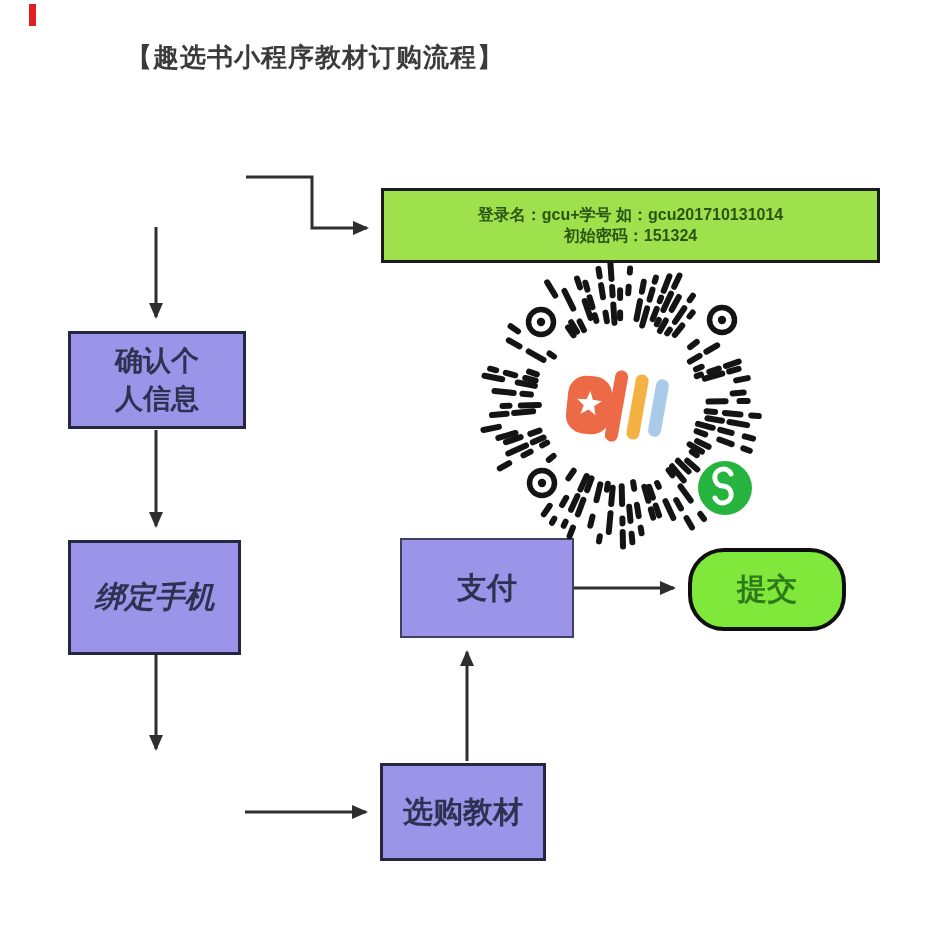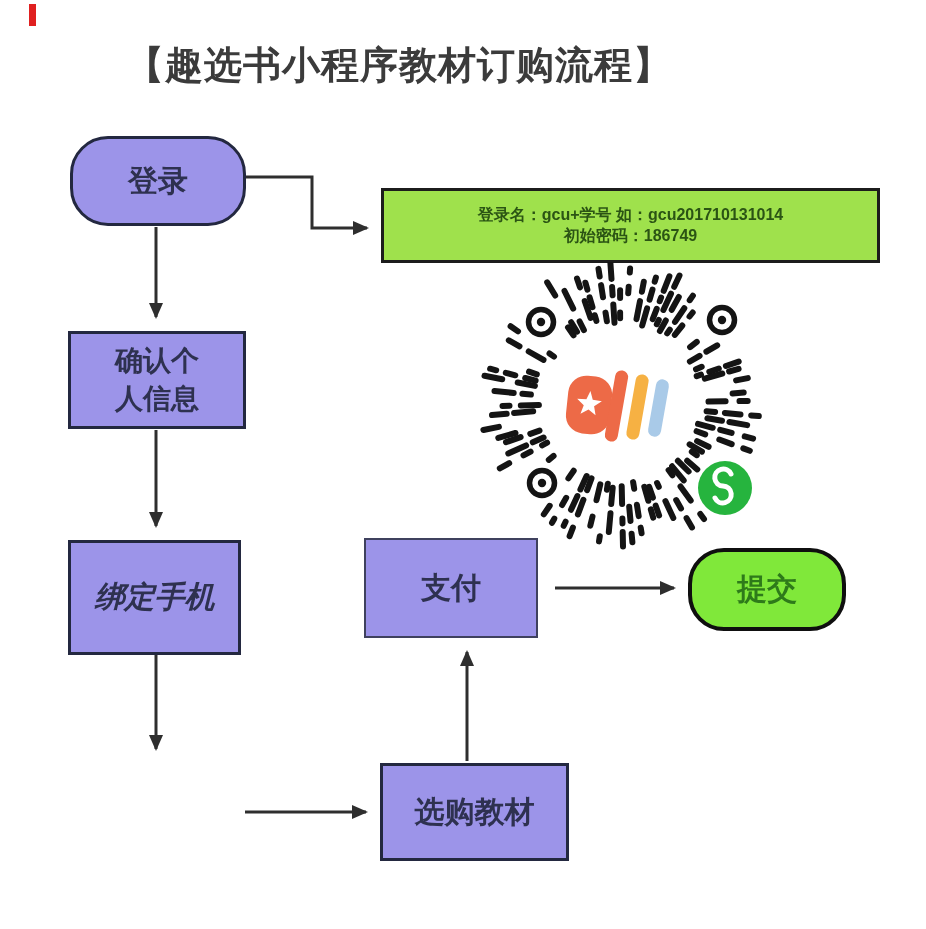--- a/index.html
+++ b/index.html
@@ -3,36 +3,36 @@
 <meta charset="utf-8">
 <style>
   html,body{margin:0;padding:0;background:#fff;}
   .canvas{
     position:relative;width:926px;height:929px;background:#fff;overflow:hidden;
     font-family:"Liberation Sans","DejaVu Sans",sans-serif;
   }
   .red-mark{position:absolute;left:29px;top:4px;width:7px;height:22px;background:var(--red_mark,#e02020);}
   .title{
     position:absolute;left:126px;top:40px;margin:0;
-    font-size:38px;font-weight:bold;letter-spacing:1px;color:var(--title_color,#3b3b3b);
+    font-size:26px;font-weight:bold;letter-spacing:1px;color:var(--title_color,#3b3b3b);
   }
   .arrows{position:absolute;left:0;top:0;pointer-events:none;}
   .arrow-line{stroke:var(--arrow_color,#2e2e2e);stroke-width:3;fill:none;}
   .arrow-head{fill:var(--arrow_color,#2e2e2e);}
   .node{
     position:absolute;box-sizing:border-box;display:flex;align-items:center;justify-content:center;
     background:var(--node_fill,#9c94e9);border:3px solid var(--node_border,#232840);
     color:var(--node_text,#2e3150);font-weight:bold;text-align:center;font-size:30px;
   }
   .node-login{left:70px;top:136px;width:176px;height:90px;border-radius:38px;}
   .node-confirm{left:68px;top:331px;width:178px;height:98px;font-size:28px;line-height:1.35;padding:0 32px;}
   .node-bind{left:68px;top:540px;width:173px;height:115px;font-style:italic;}
   .node-changepw{left:68px;top:763px;width:176px;height:98px;}
-  .node-select{left:380px;top:763px;width:189px;height:98px;}
-  .node-pay{left:364px;top:538px;width:174px;height:100px;border-width:2px;border-color:#3f415e;}
+  .node-select{left:380px;top:763px;width:166px;height:98px;}
+  .node-pay{left:400px;top:538px;width:174px;height:100px;border-width:2px;border-color:#3f415e;}
   .node-submit{
     left:688px;top:548px;width:158px;height:83px;border-radius:36px;
     background:var(--submit_fill,#80e83a);border:4px solid #0f0f0f;color:var(--submit_text,#2e7a1a);text-align:right;
   }
   .note{
     position:absolute;left:381px;top:188px;width:499px;height:75px;box-sizing:border-box;
     background:var(--note_fill,#9fe14c);border:3px solid var(--note_border,#1c1c1c);
     display:flex;flex-direction:column;align-items:center;justify-content:center;gap:1px;
     color:var(--note_text,#2b5414);font-weight:bold;font-size:16px;line-height:1.25;
   }
@@ -55,42 +55,39 @@
     </defs>
     <line class="arrow-line" x1="156" y1="227" x2="156" y2="317" marker-end="url(#ah)"></line>
     <line class="arrow-line" x1="156" y1="430" x2="156" y2="526" marker-end="url(#ah)"></line>
     <line class="arrow-line" x1="156" y1="636" x2="156" y2="749" marker-end="url(#ah)"></line>
     <line class="arrow-line" x1="245" y1="812" x2="366" y2="812" marker-end="url(#ah)"></line>
     <line class="arrow-line" x1="467" y1="761" x2="467" y2="652" marker-end="url(#ah)"></line>
     <line class="arrow-line" x1="555" y1="588" x2="674" y2="588" marker-end="url(#ah)"></line>
     <polyline class="arrow-line" points="246,177 312,177 312,228 367,228" marker-end="url(#ah)"></polyline>
   </svg>
 
-  <div class="node node-login">
-    <span>登录</span>
-  </div>
   <div class="node node-confirm">
     <span>确认个人信息</span>
   </div>
   <div class="node node-bind">
     <span>绑定手机</span>
   </div>
   <div class="node node-select">
     <span>选购教材</span>
   </div>
   <div class="node node-pay">
     <span>支付</span>
   </div>
   <div class="node node-submit">
     <span>提交</span>
   </div>
 
   <div class="note">
     <span>登录名：gcu+学号 如：gcu201710131014</span>
-    <span>初始密码：186749</span>
+    <span>初始密码：151324</span>
   </div>
 
   <svg class="qr" width="305" height="290" viewBox="0 0 305 290">
     <g id="qr-dashes">
         <line x1="240.5" y1="139.6" x2="257.6" y2="139.3" stroke="#141414" stroke-width="6" stroke-linecap="round"></line>
         <line x1="271.5" y1="139.1" x2="279.7" y2="139.0" stroke="#141414" stroke-width="6" stroke-linecap="round"></line>
         <line x1="238.6" y1="149.2" x2="247.1" y2="150.0" stroke="#141414" stroke-width="6" stroke-linecap="round"></line>
         <line x1="256.9" y1="150.9" x2="272.5" y2="152.4" stroke="#141414" stroke-width="6" stroke-linecap="round"></line>
         <line x1="283.2" y1="153.4" x2="290.8" y2="154.1" stroke="#141414" stroke-width="6" stroke-linecap="round"></line>
         <line x1="239.4" y1="156.2" x2="254.0" y2="158.7" stroke="#141414" stroke-width="6" stroke-linecap="round"></line>

